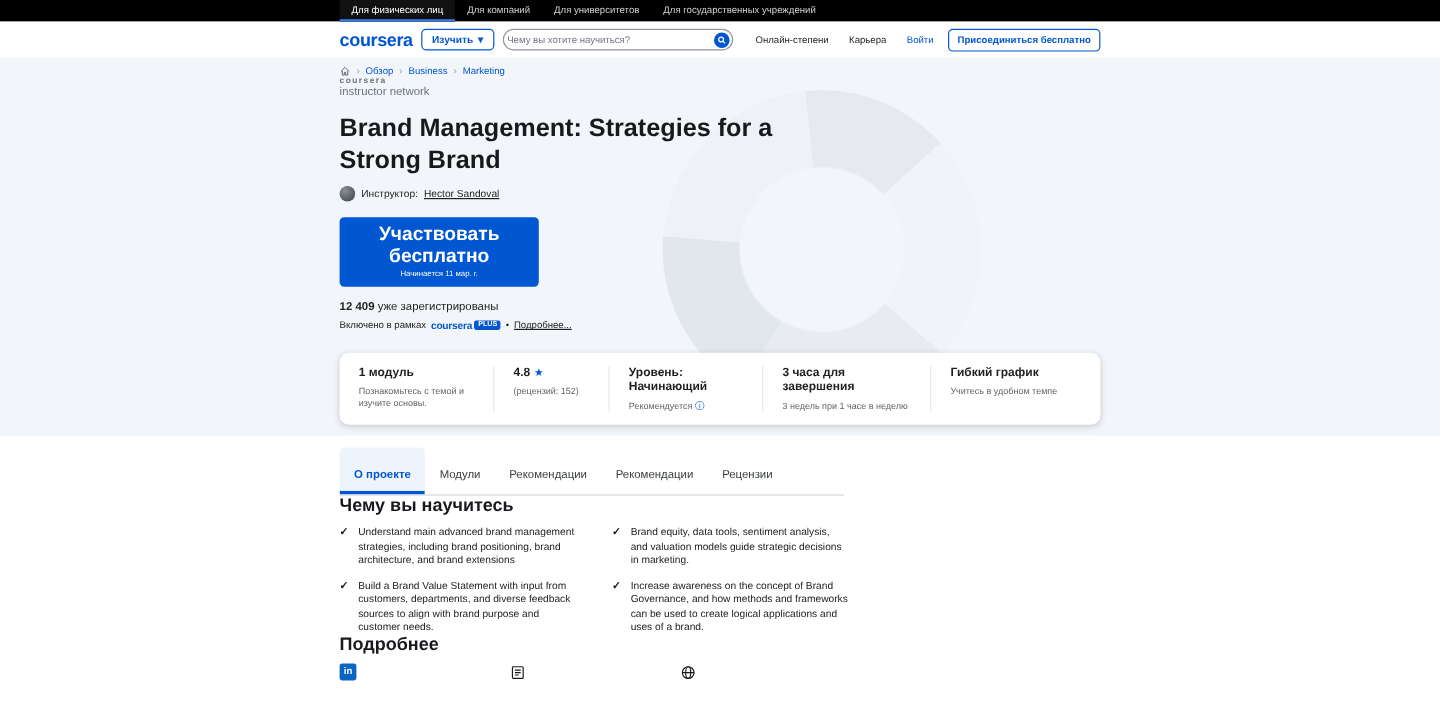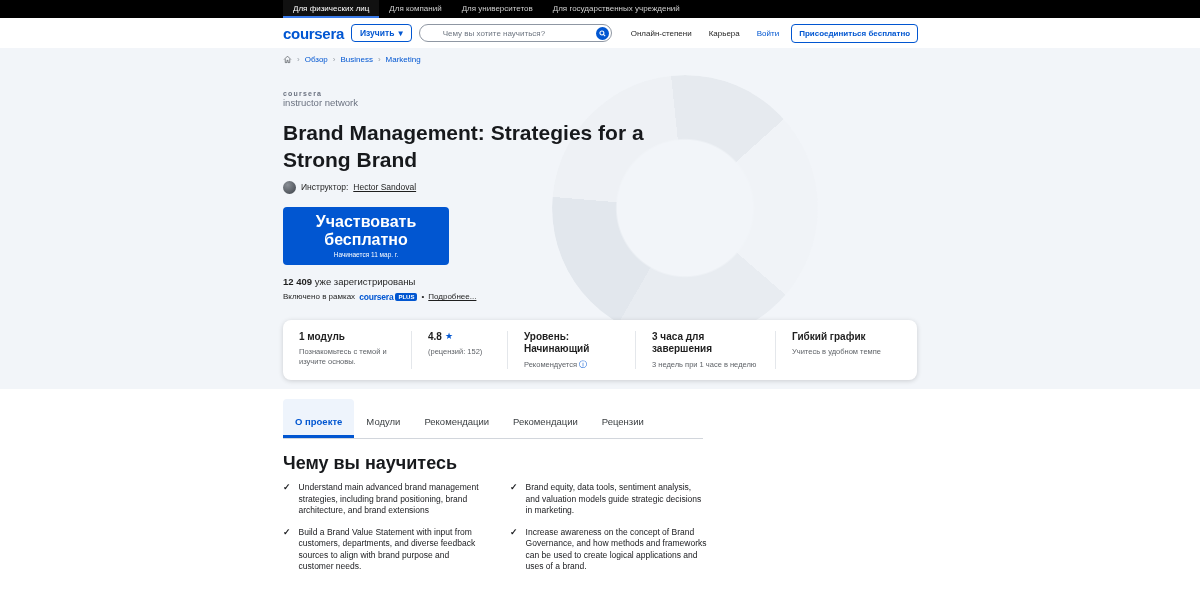--- a/index.html
+++ b/index.html
@@ -22,21 +22,21 @@
   .topbar .container{display:flex;height:100%;}
   .top-tab{display:flex;align-items:center;padding:0 10px;font-size:8px;color:#cfcfcf;cursor:pointer;border-bottom:2px solid transparent;}
   .top-tab.active{color:#fff;border-bottom-color:#3a7bea;background:#111;}
 
   
   .header{height:30px;background:#fff;}
   .header .container{display:flex;align-items:center;height:100%;gap:7px;}
   .logo{color:var(--link);font-size:15px;font-weight:bold;letter-spacing:-.3px;cursor:pointer;}
   .explore-btn{display:flex;align-items:center;gap:4px;border:1px solid var(--accent);color:var(--accent);
     font-size:8.5px;font-weight:700;padding:3px 8px;border-radius:4px;background:#fff;cursor:pointer;}
-  .searchbar{position:relative;display:flex;align-items:center;width:208px;height:18px;border:1px solid #8f97a3;border-radius:10px;background:#fff;padding-left:23px;}
+  .searchbar{position:relative;display:flex;align-items:center;width:208px;height:18px;border:1px solid #8f97a3;border-radius:10px;background:#fff;padding-left:3px;}
   .searchbar input{border:none;outline:none;font-size:8px;width:168px;background:transparent;color:var(--ink);font-family:"Liberation Sans",sans-serif;}
   .searchbar input::placeholder{color:#6e7681;}
   .search-btn{position:absolute;right:2px;top:1.5px;width:13px;height:13px;border-radius:50%;background:var(--accent);
     display:flex;align-items:center;justify-content:center;cursor:pointer;color:#fff;}
   .hspacer{flex:1;}
   .nav-link{font-size:8px;color:var(--ink);margin:0 5px;cursor:pointer;white-space:nowrap;}
   .nav-link.login{color:var(--accent);}
   .join-btn{border:1px solid var(--accent);color:var(--accent);background:#fff;font-size:8px;font-weight:700;
     padding:4px 7px;border-radius:4px;cursor:pointer;white-space:nowrap;}
 
@@ -46,21 +46,21 @@
     background:conic-gradient(from 210deg,#e2e7ed 0 18%,#eef1f5 18% 40%,#e6eaef 40% 55%,#f0f3f7 55% 78%,#e8ecf1 78% 100%);
     -webkit-mask:radial-gradient(circle,transparent 0 36%,#000 37%);
             mask:radial-gradient(circle,transparent 0 36%,#000 37%);
   }
   .hero .container{z-index:1;}
   .breadcrumb{display:flex;align-items:center;gap:5px;padding-top:7px;font-size:8px;}
   .crumb-home{color:var(--muted);display:flex;align-items:center;cursor:pointer;}
   .crumb-sep{color:#9aa0a8;font-size:8px;}
   .crumb-link{color:var(--link);cursor:pointer;text-decoration:none;}
 
-  .partner{margin-top:26px;color:#6b7280;line-height:1.15;}
+  .partner{color:#6b7280;line-height:1.15;}
   .partner .p1{font-size:7px;letter-spacing:1.2px;font-weight:700;}
   .partner .p2{font-size:9.5px;}
   .course-title{margin-top:10px;font-size:21px;font-weight:700;line-height:27px;color:#17191c;max-width:400px;}
   .instructor{margin-top:8px;display:flex;align-items:center;gap:5px;font-size:8.5px;}
   .avatar{width:13px;height:13px;border-radius:50%;background:radial-gradient(circle at 35% 30%,#8a8f96,#3a3f46);}
   .instructor-name{text-decoration:underline;cursor:pointer;color:var(--ink);}
   .cta{margin-top:13px;width:166px;background:var(--accent);color:#fff;border:none;border-radius:4px;
     padding:6px 4px 7px;text-align:center;cursor:pointer;font-family:"Liberation Sans",sans-serif;}
   .cta .t{font-size:16px;font-weight:700;display:block;}
   .cta .s{font-size:6.5px;display:block;margin-top:2px;}
@@ -89,21 +89,21 @@
   .rating-row{display:flex;gap:3px;}
   .star{color:var(--accent);font-size:9px;}
   .info-icon{color:var(--accent);font-size:8px;cursor:pointer;}
 
   
   .tabs{margin-top:10px;width:420px;display:flex;border-bottom:1px solid #d2d6dc;}
   .tab{padding:17px 12px 8px;font-size:9.5px;color:#3c4043;cursor:pointer;border-bottom:3px solid transparent;}
   .tab.active{color:var(--accent);font-weight:700;border-bottom-color:var(--accent);background:#eef4fc;border-radius:4px 4px 0 0;}
 
   
-  .section-h{margin-top:14px;font-size:18px;font-weight:700;color:#17191c;}
+  .section-h{font-size:15px;font-weight:700;color:#17191c;}
   .learn-grid{margin-top:8px;width:424px;display:grid;grid-template-columns:1fr 1fr;column-gap:30px;row-gap:10px;}
   .learn-item{display:flex;gap:8px;font-size:8.5px;line-height:11.5px;color:#202124;}
   .check{font-weight:bold;font-size:9px;color:#17191c;}
 
   
   .details-row{margin-top:7px;display:flex;width:460px;}
   .detail{width:142px;margin-right:0;}
   .detail.d3{width:176px;}
   .d-icon{height:14px;display:flex;align-items:flex-end;color:#17191c;}
   .li-badge{width:14px;height:14px;background:var(--linkedin);border-radius:2px;color:#fff;

